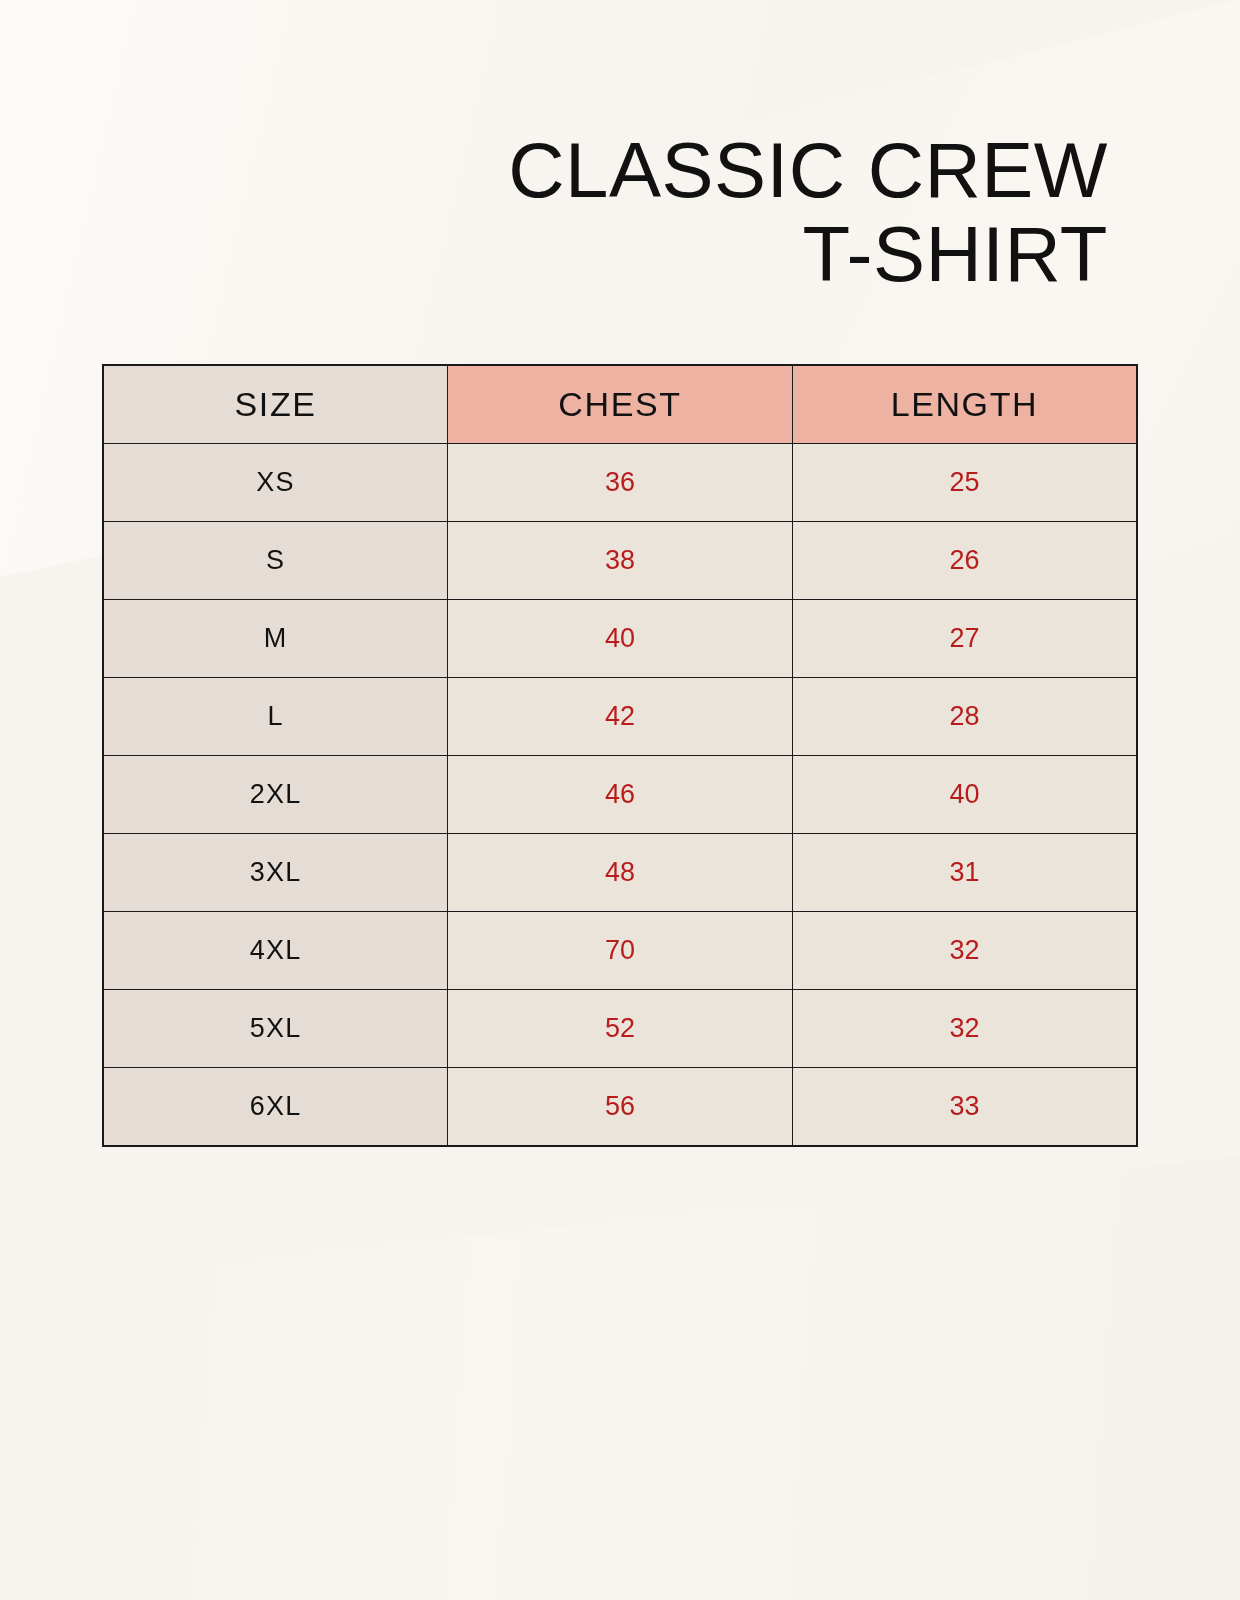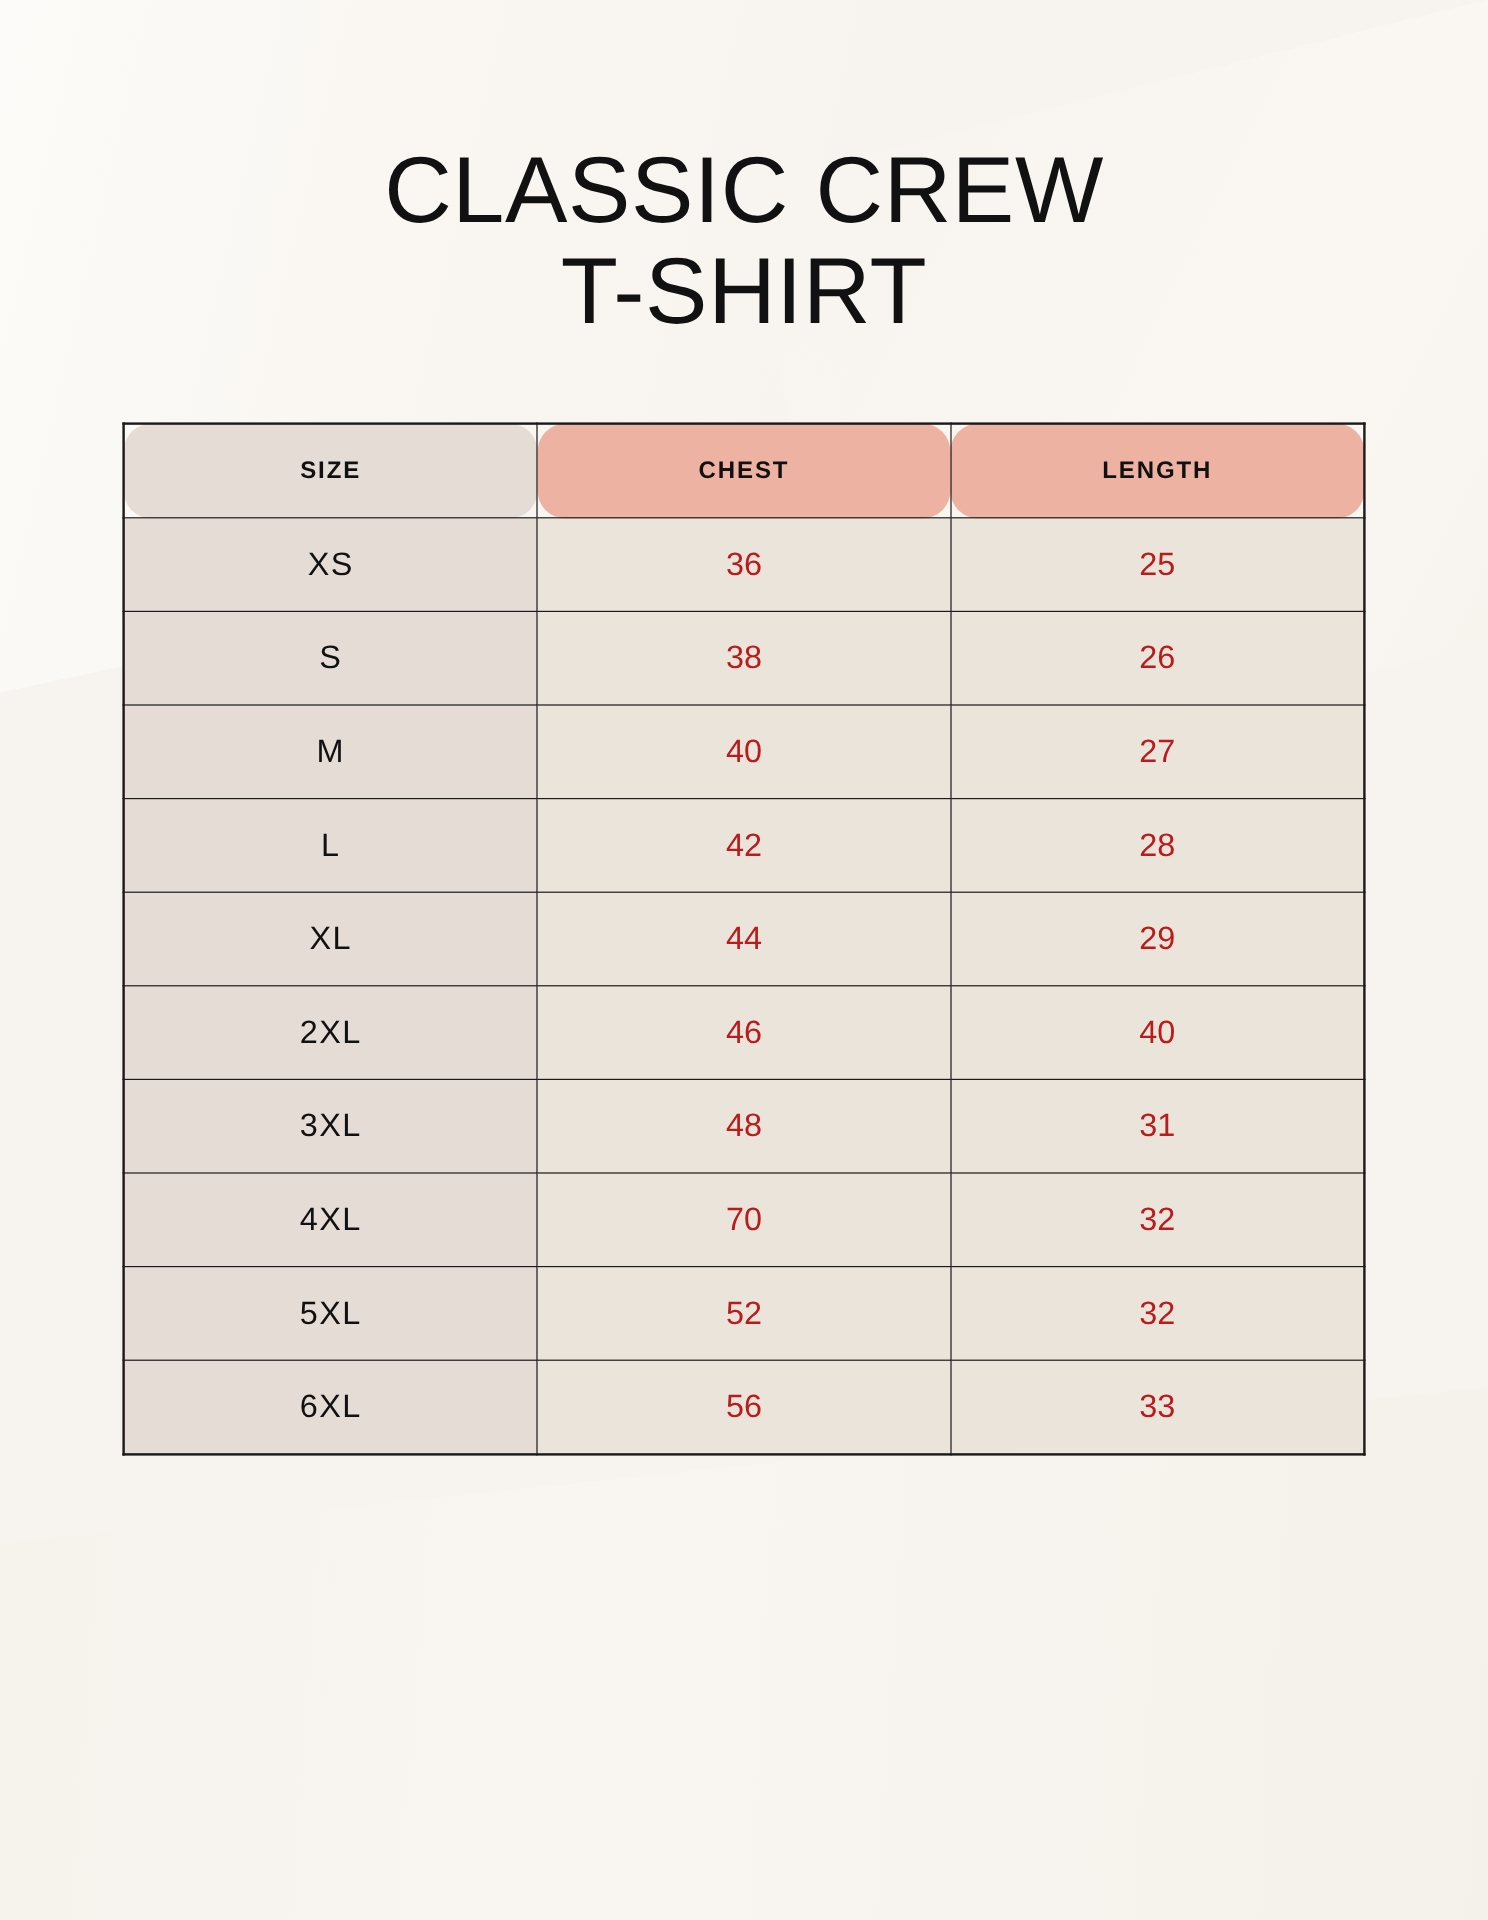--- a/index.html
+++ b/index.html
@@ -53,27 +53,27 @@
 
   .page {
     position: relative;
     z-index: 2;
     width: 1240px;
     height: 1600px;
     box-sizing: border-box;
   }
 
   .title {
-    text-align: center;
+    text-align: right;
     font-size: 78px;
     line-height: 1.08;
     font-weight: 400;
     letter-spacing: 0.5px;
     color: #111111;
-    margin: 0;
+    margin: 12px;
     padding: 116px 120px 0 120px;
     white-space: pre-line;
   }
 
   .pill-wrap {
     display: flex;
     justify-content: center;
     margin-top: 64px;
   }
   .pill {
@@ -100,24 +100,23 @@
   }
   table.size-table th,
   table.size-table td {
     border: 1px solid #1a1a1a;
     height: 77px;
     text-align: center;
     vertical-align: middle;
     padding: 0;
   }
   table.size-table thead th {
-    font-size: 20px;
-    font-weight: 700;
+    font-size: 34px;
+    font-weight: 400;
     letter-spacing: 1.6px;
-    border-radius: 23px;
   }
   th.head-size {
     background: #e4dcd5;
   }
   th.head-metric {
     background: #eeb2a3;
   }
   td.cell-size {
     background: #e4dcd5;
     font-size: 27px;
@@ -178,25 +177,20 @@
           <td class="cell-size">M</td>
           <td class="cell-value">40</td>
           <td class="cell-value">27</td>
         </tr>
         <tr>
           <td class="cell-size">L</td>
           <td class="cell-value">42</td>
           <td class="cell-value">28</td>
         </tr>
         <tr>
-          <td class="cell-size">XL</td>
-          <td class="cell-value">44</td>
-          <td class="cell-value">29</td>
-        </tr>
-        <tr>
           <td class="cell-size">2XL</td>
           <td class="cell-value">46</td>
           <td class="cell-value">40</td>
         </tr>
         <tr>
           <td class="cell-size">3XL</td>
           <td class="cell-value">48</td>
           <td class="cell-value">31</td>
         </tr>
         <tr>

